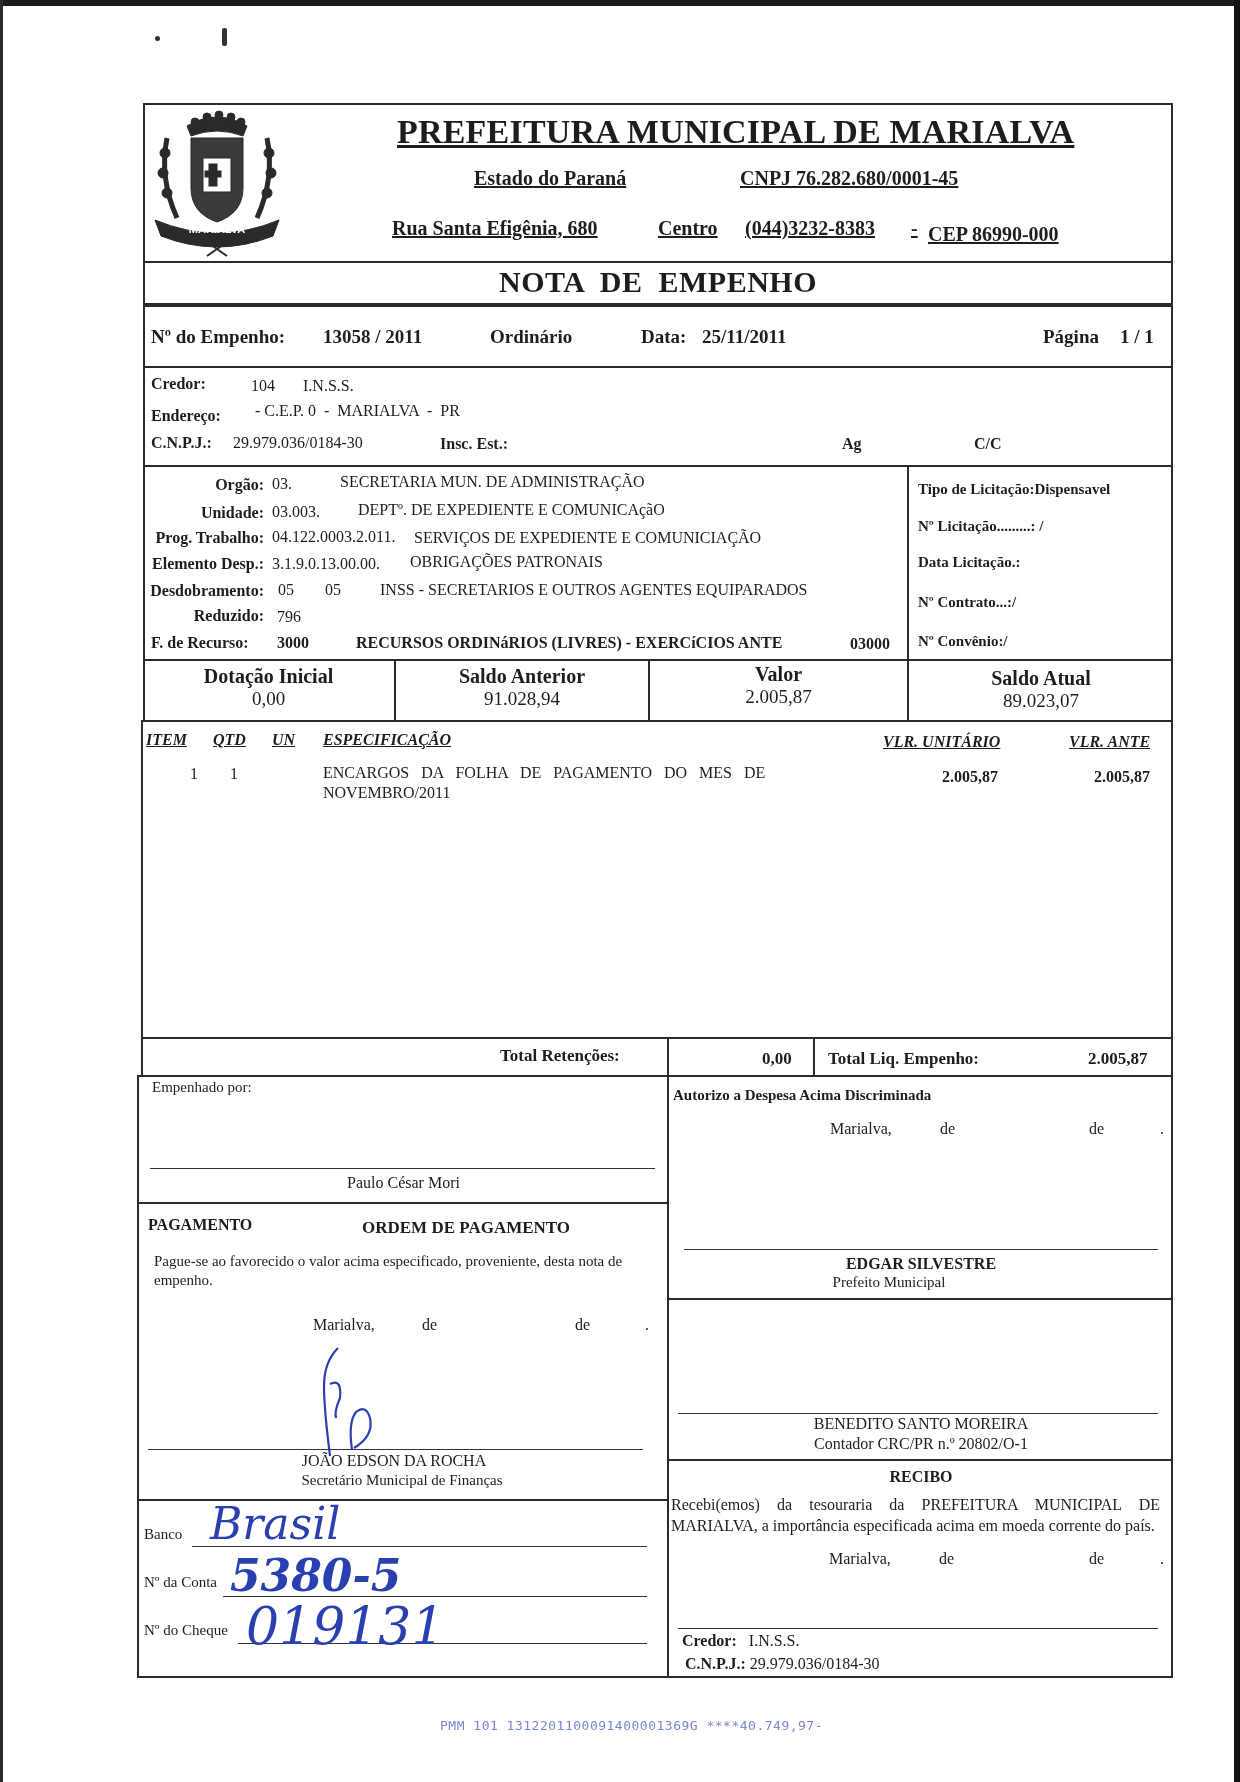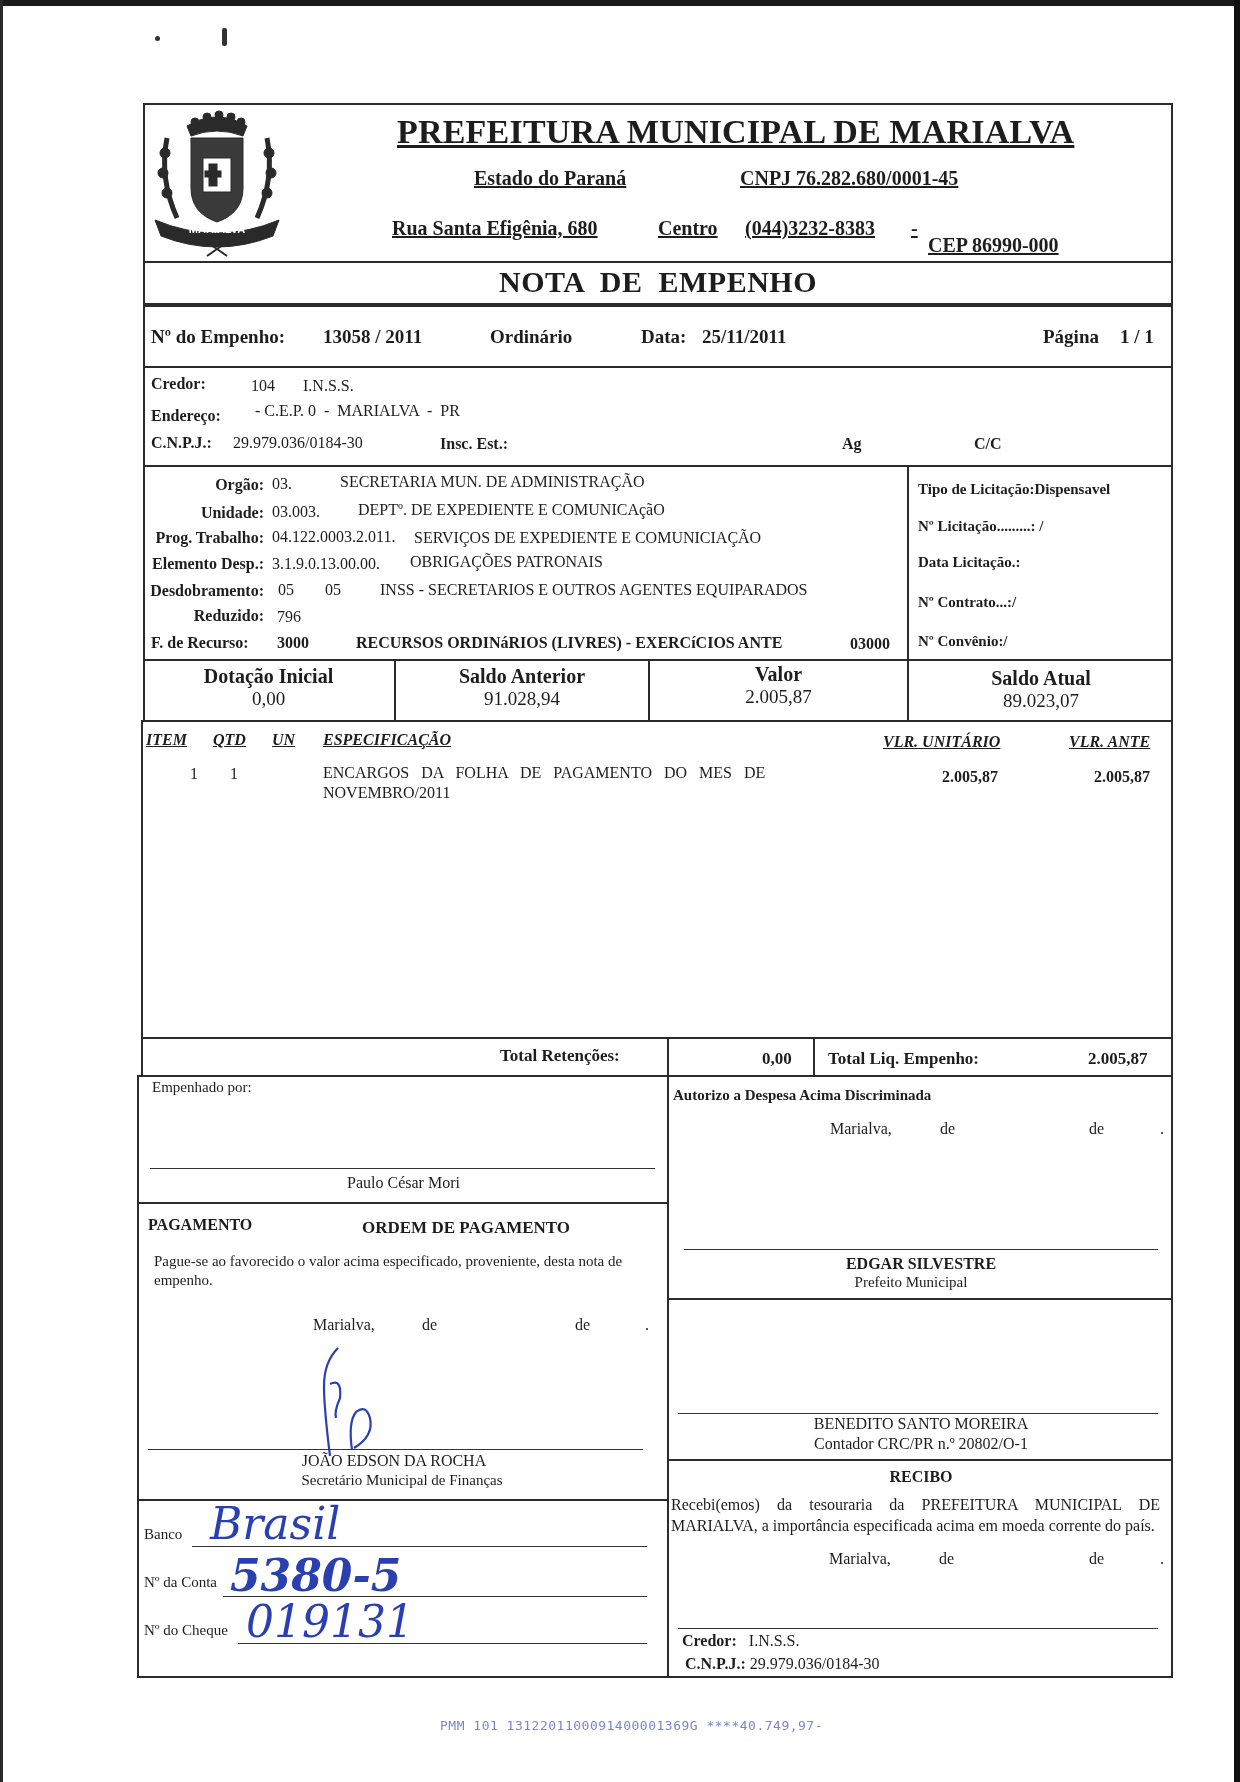--- a/index.html
+++ b/index.html
@@ -79,21 +79,21 @@
   <text x="70" y="125" text-anchor="middle" font-size="11" fill="#fff" font-family="Liberation Sans, sans-serif" font-weight="bold">MARIALVA</text>
 </svg>
 
 <div class="abs title-main nowrap" style="left:397px;top:113px;">PREFEITURA MUNICIPAL DE MARIALVA</div>
 <div class="abs title-sub nowrap" style="left:474px;top:167px;">Estado do Paraná</div>
 <div class="abs title-sub nowrap" style="left:740px;top:167px;">CNPJ 76.282.680/0001-45</div>
 <div class="abs title-sub nowrap" style="left:392px;top:217px;">Rua Santa Efigênia, 680</div>
 <div class="abs title-sub nowrap" style="left:658px;top:217px;">Centro</div>
 <div class="abs title-sub nowrap" style="left:745px;top:217px;">(044)3232-8383</div>
 <div class="abs title-sub nowrap" style="left:911px;top:217px;">-</div>
-<div class="abs title-sub nowrap" style="left:928px;top:234px;">CEP 86990-000</div>
+<div class="abs title-sub nowrap" style="left:928px;top:223px;">CEP 86990-000</div>
 
 <div class="box" style="left:143px;top:261px;width:1030px;height:46px;border-bottom-width:4px;"></div>
 <div class="abs nota nowrap center" style="left:143px;top:265px;width:1030px;white-space:pre;">NOTA  DE  EMPENHO</div>
 
 <div class="box" style="left:143px;top:305px;width:1030px;height:63px;"></div>
 <div class="abs b t19 nowrap" style="left:151px;top:326px;">Nº do Empenho:</div>
 <div class="abs b t19 nowrap" style="left:323px;top:326px;">13058 / 2011</div>
 <div class="abs b t19 nowrap" style="left:490px;top:326px;">Ordinário</div>
 <div class="abs b t19 nowrap" style="left:641px;top:326px;">Data:</div>
 <div class="abs b t19 nowrap" style="left:702px;top:326px;">25/11/2011</div>
@@ -226,30 +226,30 @@
 <div class="abs t15 nowrap" style="left:144px;top:1526px;">Banco</div>
 <div class="sigline" style="left:192px;top:1546px;width:455px;"></div>
 <div class="hand nowrap" style="left:210px;top:1498px;font-size:44px;">Brasil</div>
 
 <div class="abs t15 nowrap" style="left:144px;top:1574px;">Nº da Conta</div>
 <div class="sigline" style="left:223px;top:1596px;width:424px;"></div>
 <div class="hand nowrap" style="left:230px;top:1550px;font-size:44px;font-weight:bold;">5380-5</div>
 
 <div class="abs t15 nowrap" style="left:144px;top:1622px;">Nº do Cheque</div>
 <div class="sigline" style="left:238px;top:1643px;width:409px;"></div>
-<div class="hand nowrap" style="left:246px;top:1596px;font-size:44px;">019131</div>
+<div class="hand nowrap" style="left:246px;top:1596px;font-size:52px;">019131</div>
 
 <div class="abs b t15 nowrap" style="left:673px;top:1087px;">Autorizo a Despesa Acima Discriminada</div>
 <div class="abs t16 nowrap" style="left:830px;top:1120px;">Marialva,</div>
 <div class="abs t16 nowrap" style="left:940px;top:1120px;">de</div>
 <div class="abs t16 nowrap" style="left:1089px;top:1120px;">de</div>
 <div class="abs t16 nowrap" style="left:1160px;top:1120px;">.</div>
 <div class="sigline" style="left:684px;top:1249px;width:474px;"></div>
 <div class="abs t16 nowrap center" style="left:669px;top:1255px;width:504px;font-weight:bold;">EDGAR SILVESTRE</div>
-<div class="abs t15 nowrap center" style="left:693px;top:1274px;width:436px;">Prefeito Municipal</div>
+<div class="abs t15 nowrap center" style="left:671px;top:1274px;width:436px;">Prefeito Municipal</div>
 <div class="hline" style="left:667px;top:1298px;width:506px;"></div>
 
 <div class="sigline" style="left:678px;top:1413px;width:480px;"></div>
 <div class="abs t16 nowrap center" style="left:669px;top:1415px;width:504px;">BENEDITO SANTO MOREIRA</div>
 <div class="abs t16 nowrap center" style="left:669px;top:1435px;width:504px;">Contador CRC/PR n.º 20802/O-1</div>
 <div class="hline" style="left:667px;top:1459px;width:506px;"></div>
 
 <div class="abs b t16 nowrap center" style="left:669px;top:1468px;width:504px;">RECIBO</div>
 <div class="abs t16 justify" style="left:671px;top:1494px;width:489px;line-height:21px;">Recebi(emos) da tesouraria da PREFEITURA MUNICIPAL DE MARIALVA, a importância especificada acima em moeda corrente do país.</div>
 <div class="abs t16 nowrap" style="left:829px;top:1550px;">Marialva,</div>

